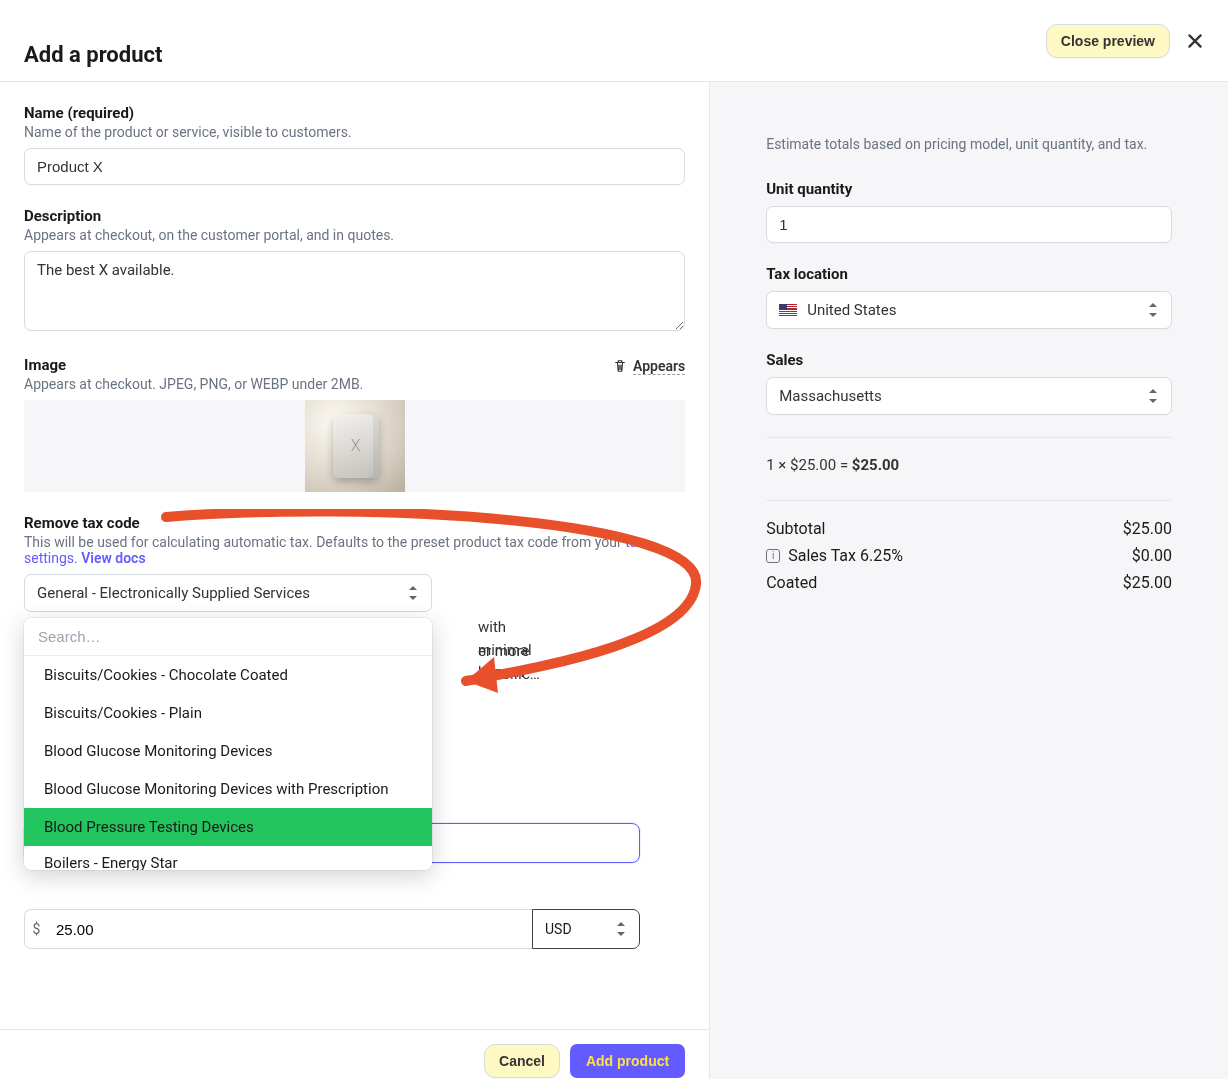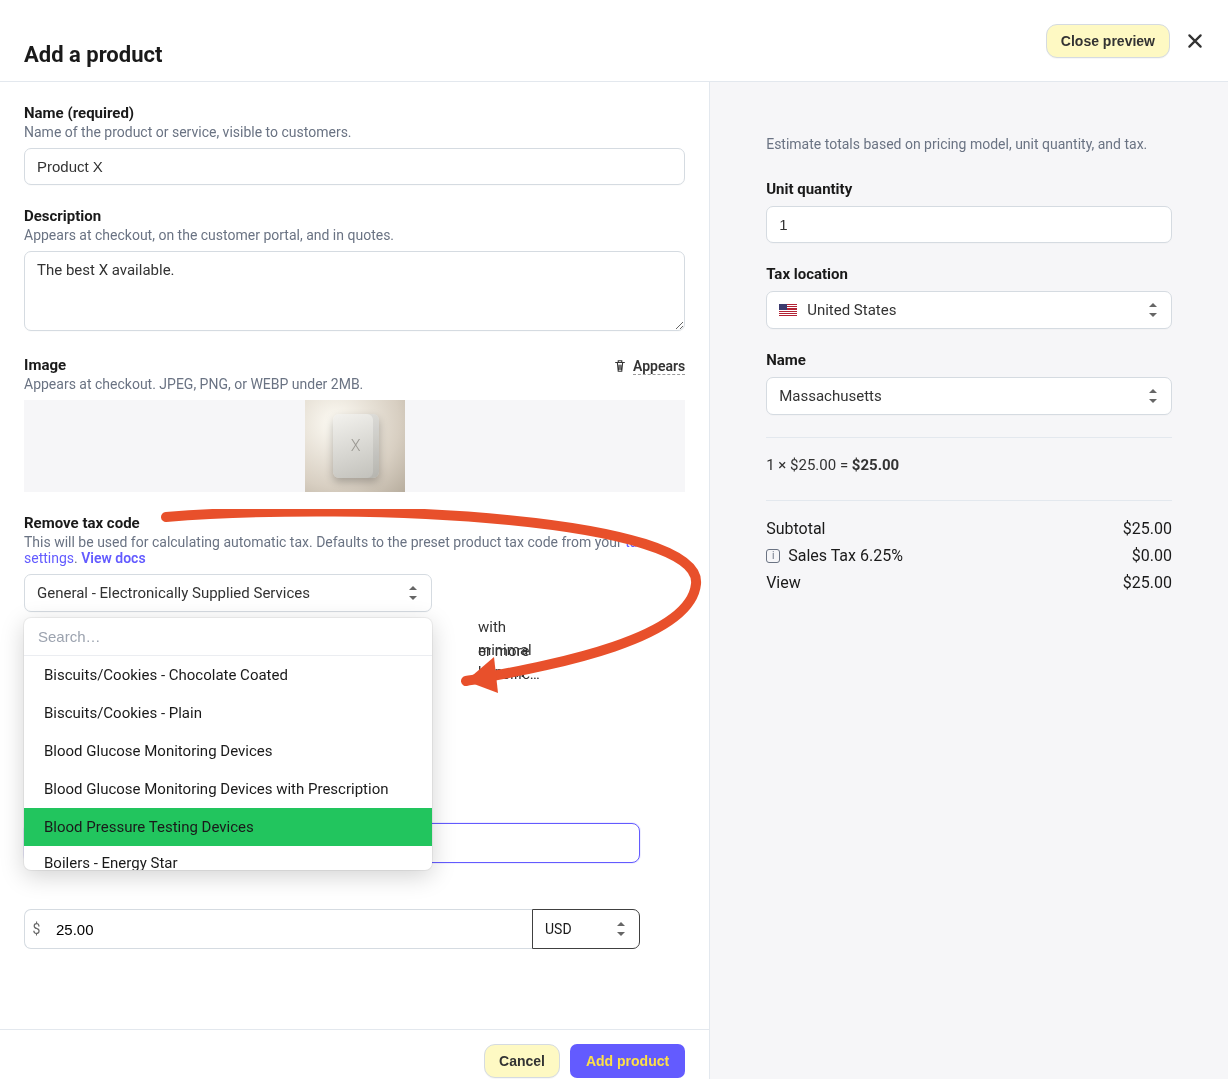--- a/index.html
+++ b/index.html
@@ -290,21 +290,21 @@
       <div class="select-like rp-select">
         <span class="inner">
             <span class="flag-us"></span>
             <span>United States</span>
           </span>
         <span class="chevrons"></span>
       </div>
     </div>
 
     <div class="rp-field">
-      <div class="rp-label">Name</div>
+      <div class="rp-label">Sales</div>
       <div class="select-like rp-select">
         <span>Massachusetts</span>
         <span class="chevrons"></span>
       </div>
     </div>
 
     <hr class="divider">
 
     <div class="calc-line">
       <span>1 × $25.00 = </span><b>$25.00</b>
@@ -318,18 +318,18 @@
         <span>$25.00</span>
       </div>
       <div class="trow">
         <span class="label">
           <span class="info-icon">i</span>
           <span>Sales Tax 6.25%</span>
         </span>
         <span>$0.00</span>
       </div>
       <div class="trow">
-        <span class="label">View</span>
+        <span class="label">Coated</span>
         <span>$25.00</span>
       </div>
     </div>
   </div>
 </div>
 
 </body></html>

